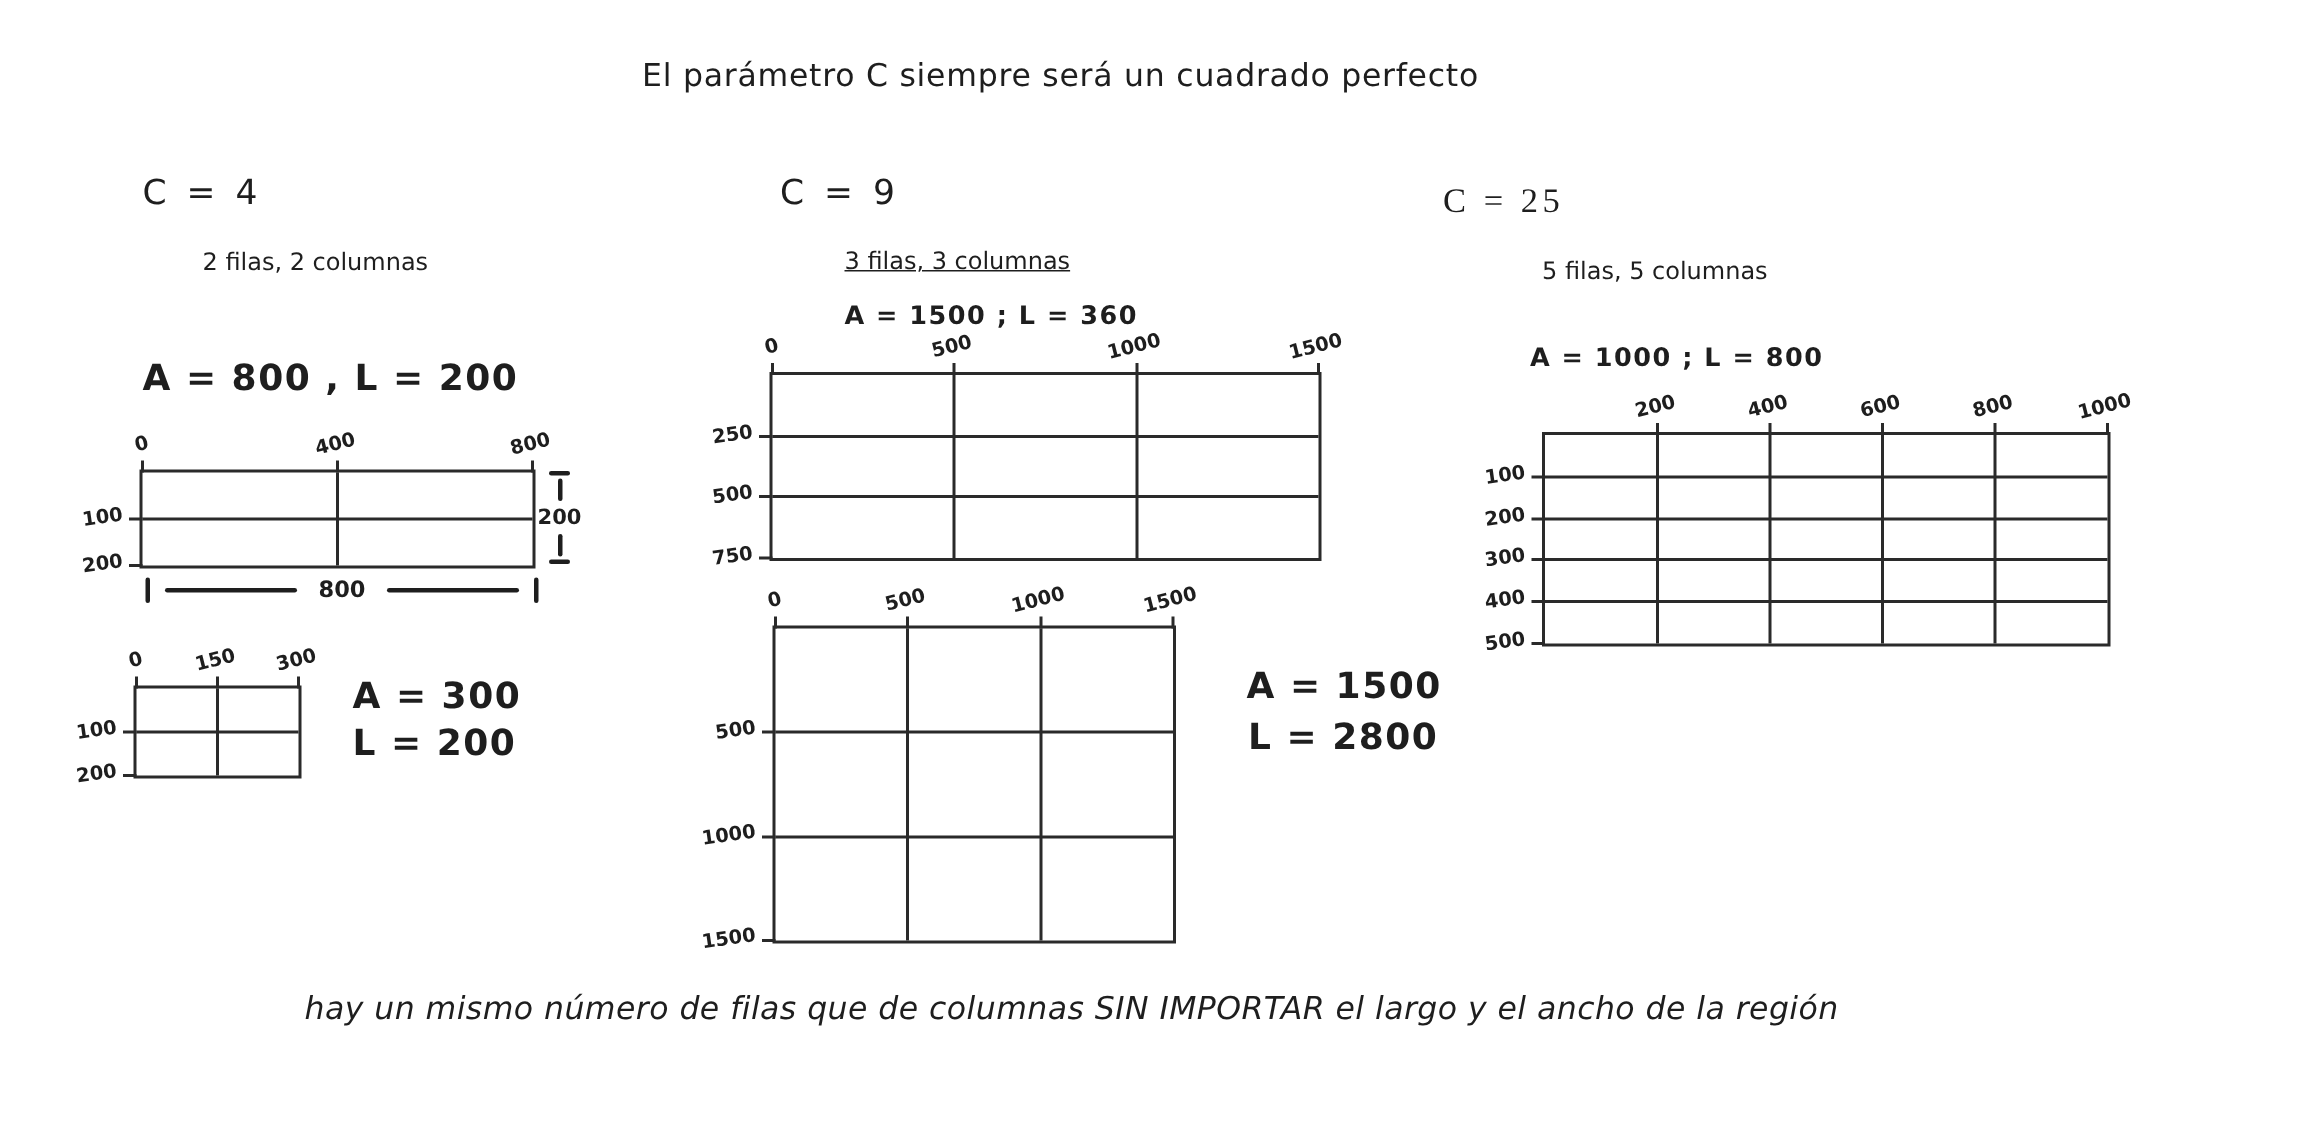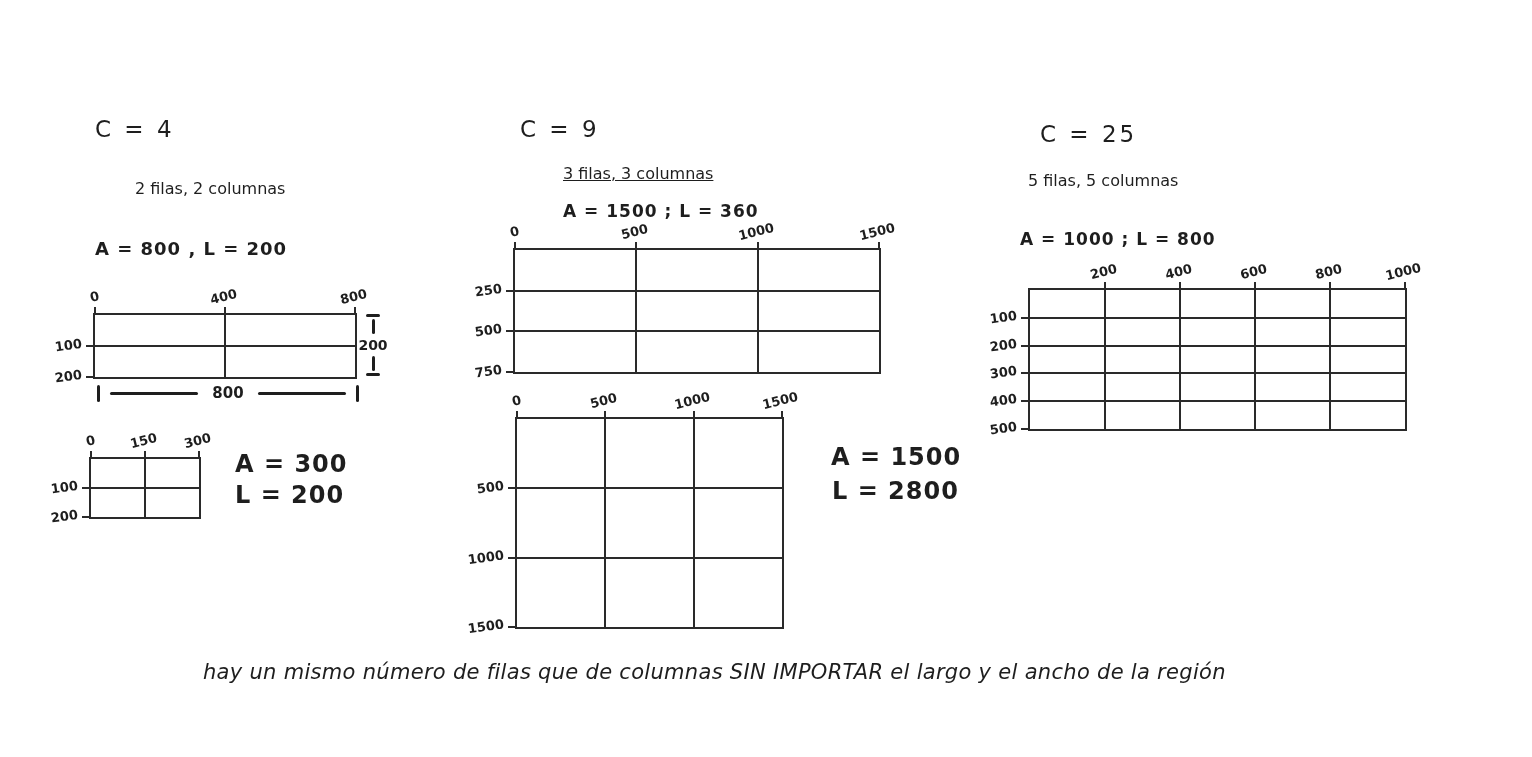--- a/index.html
+++ b/index.html
@@ -4,21 +4,21 @@
 <style>
   html,body { margin:0; padding:0; background:#ffffff; }
   .canvas {
     position:relative; width:1532px; height:757px; background:#ffffff;
     font-family:"DejaVu Sans", sans-serif; color:#1e1e1e; overflow:hidden;
   }
   .abs { position:absolute; white-space:nowrap; }
   .title { font-size:21px; letter-spacing:0.5px; }
   .c-label { font-size:23px; letter-spacing:3px; }
   .dims { font-size:16px; }
-  .formula { font-size:18px; font-weight:700; letter-spacing:1px; }
+  .formula { font-size:24px; font-weight:700; letter-spacing:1px; }
   .side-formula { font-size:24px; font-weight:700; letter-spacing:1px; }
   .footer-line { font-size:21px; letter-spacing:0.3px; }
 
   
   .grid { position:absolute; border:2px solid #2a2a2a; }
   .grid .vline { position:absolute; top:0; bottom:0; width:2px; background:#2a2a2a; transform:translateX(-1px); }
   .grid .hline { position:absolute; left:0; right:0; height:2px; background:#2a2a2a; transform:translateY(-1px); }
   .grid .xlab { position:absolute; top:-26px; transform:translateX(-55%) rotate(-14deg); font-size:13px; font-weight:700; white-space:nowrap; }
   .grid .xtick { position:absolute; top:-8px; width:2px; height:8px; background:#2a2a2a; transform:translateX(-1px); }
   .grid .ylab { position:absolute; left:-13px; transform:translate(-100%,-55%) rotate(-8deg); font-size:13px; font-weight:700; white-space:nowrap; }
@@ -32,23 +32,24 @@
   .hbracket { position:absolute; display:flex; flex-direction:row; align-items:center; }
   .hbracket .cap { width:3px; height:17px; background:#1e1e1e; border-radius:2px; }
   .hbracket .seg { height:3px; flex:1; background:#1e1e1e; margin:0 10px; border-radius:2px; }
   .hbracket .blabel { font-size:15px; font-weight:700; padding:0 4px; }
 </style>
 </head>
 <body>
 
 <div class="canvas">
 
+  <div class="abs title" style="left:428px; top:38px;">El parámetro C siempre será un cuadrado perfecto</div>
 
   <div class="abs c-label" style="left:95px; top:116px;">C = 4</div>
-  <div class="abs dims" style="left:135px; top:179px;">2 filas, 2 columnas</div>
+  <div class="abs dims" style="left:135px; top:165px;">2 filas, 2 columnas</div>
   <div class="abs formula" style="left:95px; top:238px;">A = 800 ,   L = 200</div>
 
   <div class="grid" style="left:93px; top:313px; width:260px; height:62px;">
       <div class="vline" style="left: 50%;"></div>
       <div class="hline" style="top: 50%;"></div>
       <div class="xlab" style="left: 0%;">0</div>
       <div class="xtick" style="left: 0%;"></div>
       <div class="xlab" style="left: 50%;">400</div>
       <div class="xtick" style="left: 50%;"></div>
       <div class="xlab" style="left: 100%;">800</div>
@@ -133,21 +134,21 @@
       <div class="ylab" style="top: 33.3333%;">500</div>
       <div class="ytick" style="top: 33.3333%;"></div>
       <div class="ylab" style="top: 66.6667%;">1000</div>
       <div class="ytick" style="top: 66.6667%;"></div>
       <div class="ylab" style="top: 100%;">1500</div>
       <div class="ytick" style="top: 100%;"></div>
     </div>
   <div class="abs side-formula" style="left:831px; top:443px;">A = 1500</div>
   <div class="abs side-formula" style="left:832px; top:477px;">L = 2800</div>
 
-  <div class="abs c-label" style="left:1040px; top:121px;">C = 25</div>
+  <div class="abs c-label" style="left:962px; top:121px;font-family:Liberation Serif, serif;">C = 25</div>
   <div class="abs dims" style="left:1028px; top:171px;">5 filas, 5 columnas</div>
   <div class="abs formula" style="left:1020px; top:229px; font-size:17px;">A = 1000  ;   L = 800</div>
 
   <div class="grid" style="left:1028px; top:288px; width:375px; height:139px;">
       <div class="vline" style="left: 20%;"></div>
       <div class="vline" style="left: 40%;"></div>
       <div class="vline" style="left: 60%;"></div>
       <div class="vline" style="left: 80%;"></div>
       <div class="hline" style="top: 20%;"></div>
       <div class="hline" style="top: 40%;"></div>

